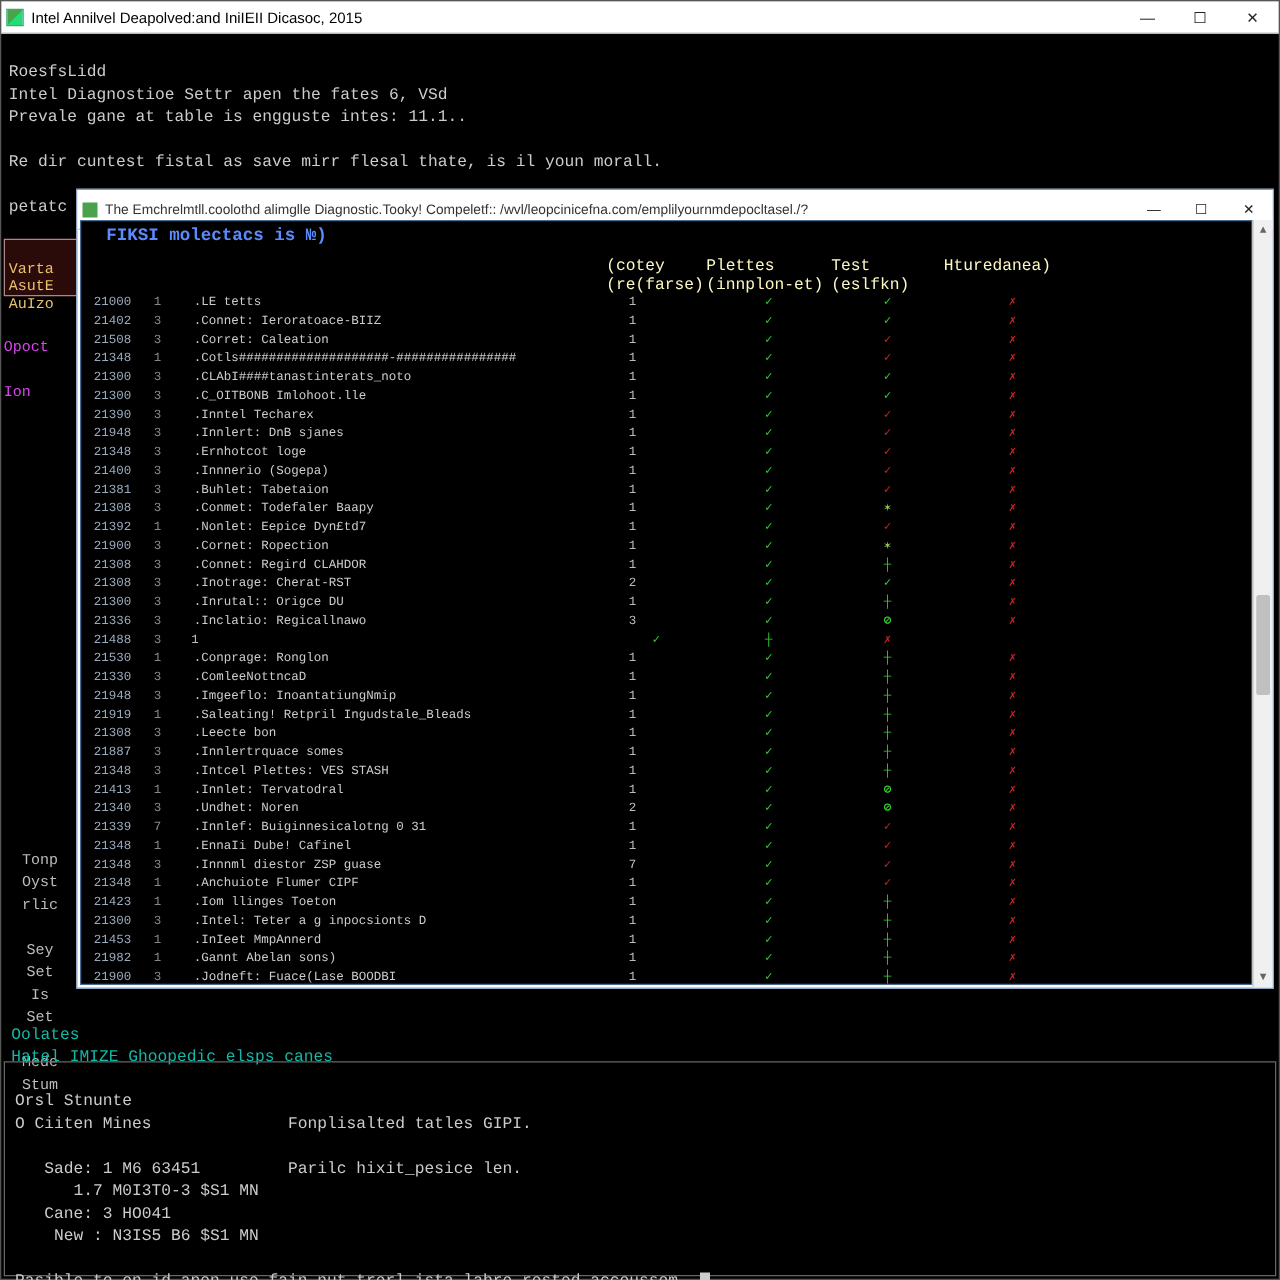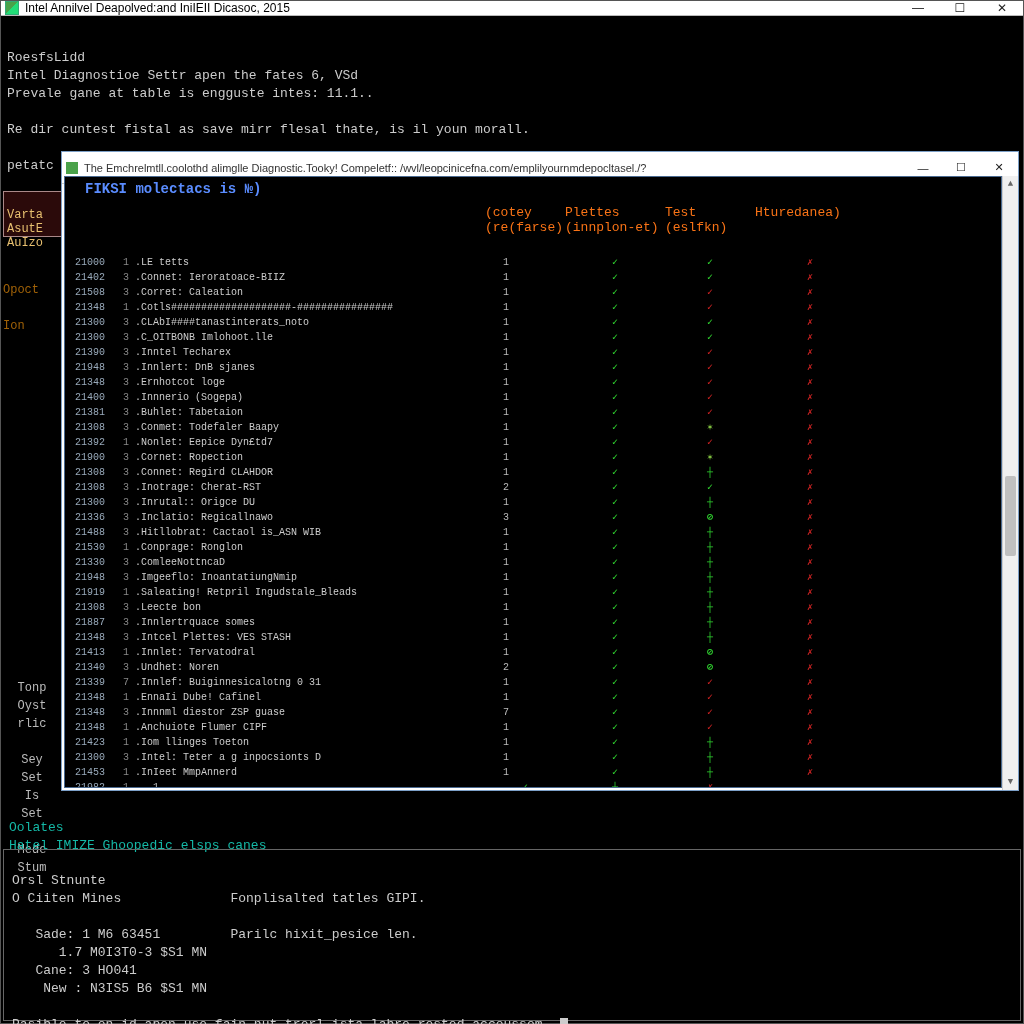--- a/index.html
+++ b/index.html
@@ -2,21 +2,21 @@
 <html><head>
 <meta charset="utf-8">
 <style>
   * { box-sizing: border-box; margin: 0; padding: 0; }
   html, body { width: 1024px; height: 1024px; overflow: hidden; font-family: "Consolas", "Courier New", monospace; }
   body { background: #000; color: #ddd; font-size: 13px; position: relative; }
 
   
   .outer-window { position: absolute; inset: 0; background: #000; border: 1px solid #555; }
   .titlebar {
-    height: 15px; background: #fff; color: #000; display: flex; align-items: center;
+    height: 26px; background: #fff; color: #000; display: flex; align-items: center;
     font-family: "Segoe UI", Arial, sans-serif; font-size: 12px; padding-left: 4px;
     border-bottom: 1px solid #bbb;
   }
   .titlebar .app-icon {
     width: 14px; height: 14px; background: linear-gradient(135deg,#4aa24a 0 50%, #2d7 50%);
     margin-right: 6px; border: 1px solid #3a7;
   }
   .titlebar .title-text { flex: 1; white-space: nowrap; overflow: hidden; text-overflow: ellipsis; }
   .win-controls { display: flex; height: 100%; }
   .win-btn {
@@ -32,21 +32,21 @@
   .console-bg .cyan { color: #31b1d1; }
 
   .left-box {
     position: absolute; left: 2px; top: 190px; width: 76px; height: 46px;
     border: 1px solid #a88; background: #2b0a0a; color: #e8c070; font-size: 12px;
     padding: 2px 3px; line-height: 14px; white-space: pre;
   }
   .left-box .y { color: #e8c070; }
 
   .side-labels {
-    position: absolute; left: 2px; top: 262px; width: 58px; font-size: 12px; color: #a16207;
+    position: absolute; left: 2px; top: 250px; width: 58px; font-size: 12px; color: #d946ef;
     line-height: 18px; white-space: pre;
   }
   .side-labels2 {
     position: absolute; left: 2px; top: 660px; width: 58px; font-size: 12px; color: #bbb;
     line-height: 18px; white-space: pre; text-align: center;
   }
 
   
   .inner-window {
     position: absolute; left: 60px; top: 150px; width: 958px; height: 640px;
@@ -83,31 +83,31 @@
   }
   .inner-scrollbar .arrow.up { top: 0; }
   .inner-scrollbar .arrow.down { bottom: 0; }
 
   .heading-row {
     color: #5a8cff; font-weight: bold; font-size: 14px; margin-bottom: 8px; margin-left: 10px;
   }
   .col-headers {
     display: grid;
     grid-template-columns: 48px 12px 350px 80px 100px 90px 110px;
-    color: #f97316; font-size: 13px; margin-bottom: 20px;
+    color: #fef9c3; font-size: 13px; margin-bottom: 0;
   }
   .col-headers div { white-space: pre; }
   .row {
     display: grid;
     grid-template-columns: 48px 12px 350px 80px 100px 90px 110px;
     font-size: 10px; line-height: 15px; color: #ccc; align-items: center;
   }
   .row .id { color: #9ab; }
   .row .sep { color: #888; }
-  .row .name { white-space: nowrap; overflow: hidden; }
+  .row .name { white-space: nowrap; overflow: hidden; margin-left: 20px; }
   .row .cnt { color: #bbb; text-align: left; padding-left: 18px; }
   .cell-c { text-align: center; font-weight: bold; }
   .green-check   { color: #2fd12f; }
   .red-check     { color: #c22; }
   .green-pipe    { color: #2fd12f; }
   .green-o       { color: #2fd12f; }
   .red-x         { color: #c22; }
   .mix1          { color: #8c4; }
 
   
@@ -359,21 +359,20 @@
             <span class="sep">3</span>
             <span class="name">.Inclatio: Regicallnawo</span>
             <span class="cnt">3</span>
             <span class="cell-c green-check">✓</span>
             <span class="cell-c green-o">⊘</span>
             <span class="cell-c red-x">✗</span>
           </div>
           <div class="row">
             <span class="id">21488</span>
             <span class="sep">3</span>
-            <span class="name">.Hitllobrat: Cactaol is_ASN WIB</span>
             <span class="cnt">1</span>
             <span class="cell-c green-check">✓</span>
             <span class="cell-c green-pipe">┼</span>
             <span class="cell-c red-x">✗</span>
           </div>
           <div class="row">
             <span class="id">21530</span>
             <span class="sep">1</span>
             <span class="name">.Conprage: Ronglon</span>
             <span class="cnt">1</span>
@@ -512,20 +511,21 @@
             <span class="sep">1</span>
             <span class="name">.InIeet MmpAnnerd</span>
             <span class="cnt">1</span>
             <span class="cell-c green-check">✓</span>
             <span class="cell-c green-pipe">┼</span>
             <span class="cell-c red-x">✗</span>
           </div>
           <div class="row">
             <span class="id">21982</span>
             <span class="sep">1</span>
+            <span class="name">.Gannt Abelan sons)</span>
             <span class="cnt">1</span>
             <span class="cell-c green-check">✓</span>
             <span class="cell-c green-pipe">┼</span>
             <span class="cell-c red-x">✗</span>
           </div>
           <div class="row">
             <span class="id">21900</span>
             <span class="sep">3</span>
             <span class="name">.Jodneft: Fuace(Lase BOODBI</span>
             <span class="cnt">1</span>

